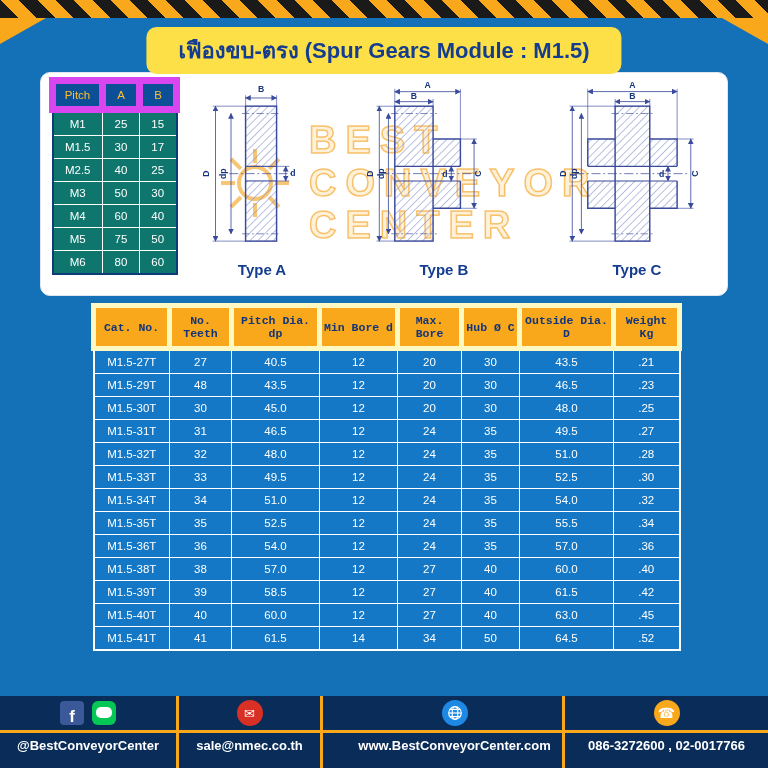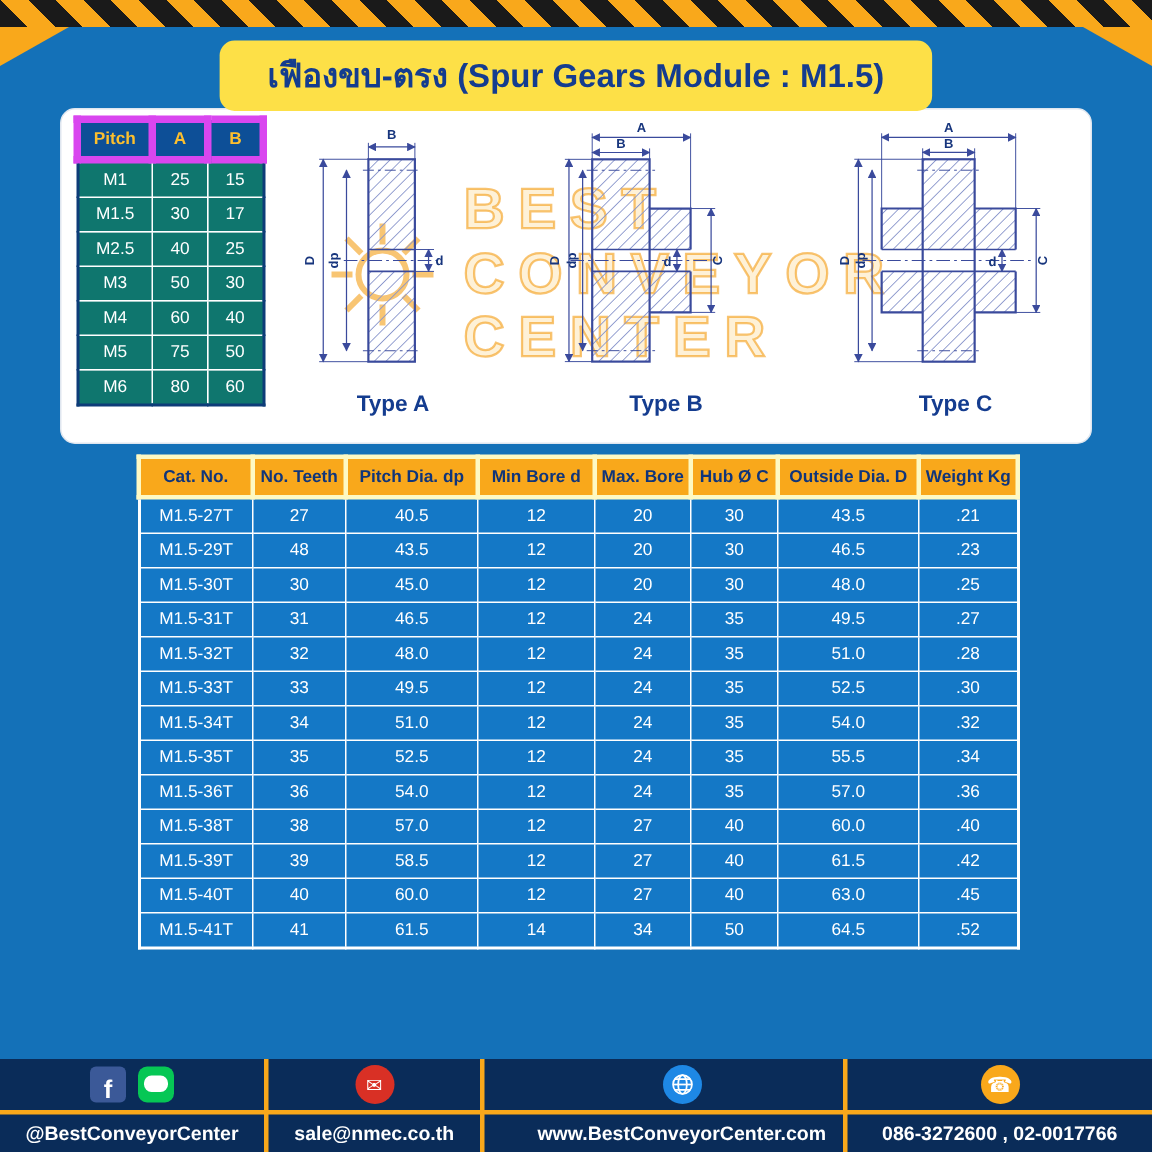--- a/index.html
+++ b/index.html
@@ -19,46 +19,46 @@
   .title-pill{position:absolute;top:27px;left:50%;transform:translateX(-50%);
     background:#fde047;border-radius:10px;padding:6px 32px;white-space:nowrap;z-index:5;}
   .title-pill span{font-size:22px;font-weight:bold;color:#143c8f;}
 
   
   .card{position:absolute;top:72px;left:40px;width:688px;height:224px;
     background:#ffffff;border-radius:10px;border:1px solid #dfe6ef;box-sizing:border-box;}
 
   table{border-collapse:collapse;table-layout:fixed;}
   .pitch-table{position:absolute;top:4px;left:8px;width:124px;border:2px solid #0d3c78;}
-  .pitch-table th{background:#0d4f97;color:#fdbf2d;font-size:11.5px;font-weight:bold;
-    padding:5px 2px;border:5px solid #d946ef;text-align:center;}
+  .pitch-table th{background:#0d4f97;color:#fdbf2d;font-size:11.5px;font-weight:normal;
+    padding:5px 2px;border:7px solid #d946ef;text-align:center;}
   .pitch-table td{background:#0f766e;color:#ffffff;font-size:11.5px;text-align:center;
     padding:5px 2px;border:1px solid #ffffff;}
 
   
   .drawings{position:absolute;left:148px;top:4px;right:6px;bottom:2px;
     display:flex;justify-content:space-between;}
   .drawings figure{margin:0;position:relative;z-index:1;display:flex;
     flex-direction:column;align-items:center;}
   .drawings figcaption{font-size:15px;font-weight:bold;color:#143c8f;margin-top:-2px;text-align:right;}
 
   .watermark{position:absolute;left:26px;top:32px;right:8px;bottom:36px;z-index:0;
     display:flex;align-items:center;gap:14px;pointer-events:none;overflow:hidden;}
   .wm-text{font-size:38px;font-weight:bold;letter-spacing:9px;line-height:1.12;
     color:rgba(249,178,34,.18);-webkit-text-stroke:1.5px rgba(242,148,0,.55);}
 
   
   .spec-table{position:absolute;top:303px;left:91px;border:2px solid #ffffff;}
   .spec-table th{background:#f9a81b;color:#10357a;font-size:11.5px;font-weight:bold;
-    padding:6px 2px;border:3px solid #fef9c3;text-align:center;}
+    padding:6px 2px;border:5px solid #fef9c3;text-align:center;font-family:Liberation Mono, monospace;}
   .spec-table td{background:#1478c6;color:#ffffff;font-size:11.5px;text-align:center;
     padding:5px 2px;border:1px solid #ffffff;}
 
   
-  .footer{position:absolute;left:0;bottom:0;width:768px;height:62px;background:#0a2c59;
+  .footer{position:absolute;left:0;bottom:0;width:768px;height:72px;background:#0a2c59;
     display:flex;}
   .footer::after{content:"";position:absolute;left:0;right:0;top:34px;height:3px;
     background:#f9a81b;}
   .fcol{box-sizing:border-box;display:flex;flex-direction:column;align-items:center;}
   .fcol + .fcol{border-left:3px solid #f9a81b;}
   .fc1{width:176px;} .fc2{width:144px;} .fc3{width:242px;padding-left:24px;} .fc4{width:206px;}
   .ficons{height:34px;display:flex;align-items:center;gap:8px;}
   .ftext{height:25px;display:flex;align-items:center;color:#ffffff;font-weight:bold;
     font-size:13px;margin-top:3px;white-space:nowrap;}
   .fb{width:24px;height:24px;background:#3b5998;border-radius:4px;display:flex;

